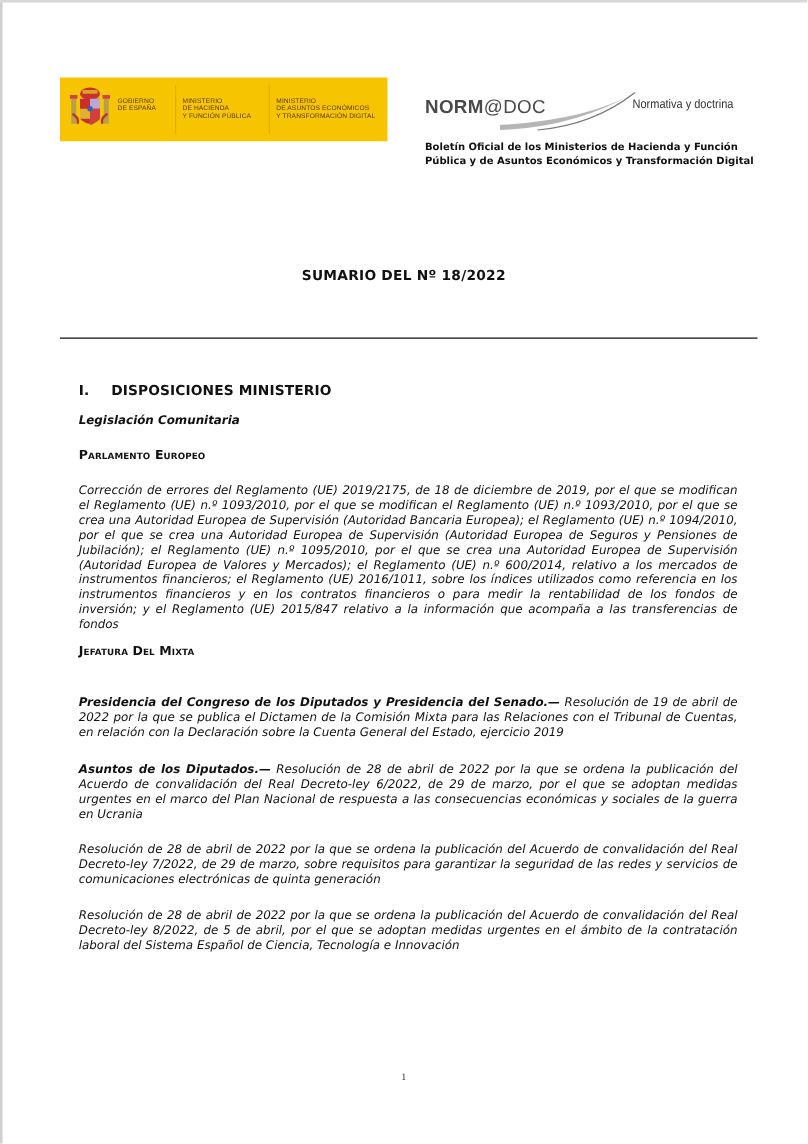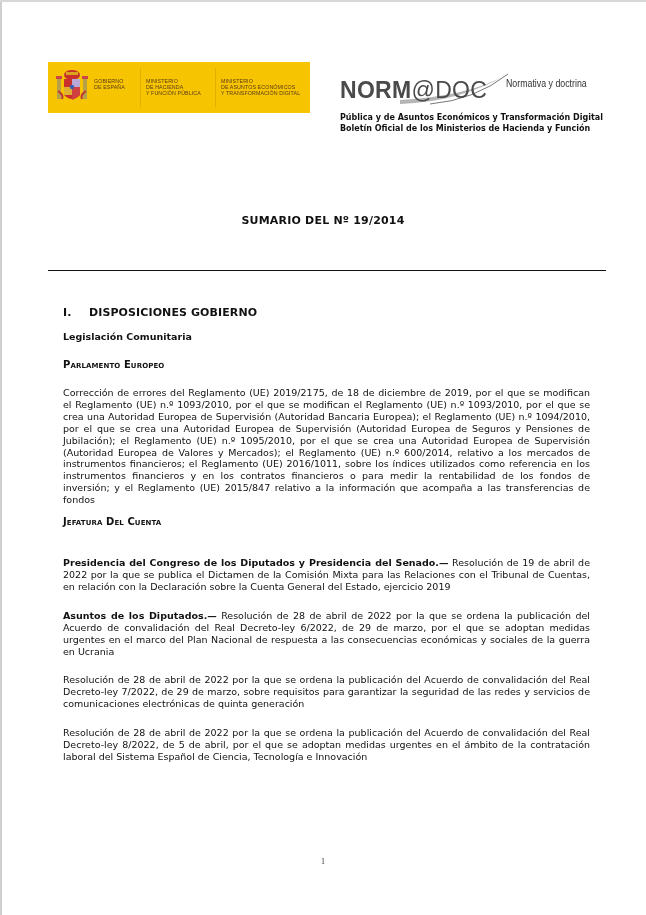--- a/index.html
+++ b/index.html
@@ -19,21 +19,21 @@
     color: #5a3a1a; text-transform: uppercase; letter-spacing: 0.1px; white-space: pre-line;
   }
   .gov-logo .t1 { left: 46px; top: 16px; }
   .gov-logo .t2 { left: 98px; top: 16px; }
   .gov-logo .t3 { left: 173px; top: 16px; }
 
   
   .normadoc { position: absolute; left: 338px; top: 72px; width: 270px; height: 66px; }
   .normadoc .brand {
     position: absolute; left: 2px; top: 5px; font-family: "Liberation Sans", sans-serif;
-    font-size: 23px; font-weight: bold; color: #4a4a4a; letter-spacing: 0.3px;
+    font-size: 15px; font-weight: bold; color: #4a4a4a; letter-spacing: 0.3px;
   }
   .normadoc .brand .at { font-weight: normal; }
   .normadoc .brand .doc { font-weight: normal; }
   .normadoc .swoosh { position: absolute; left: 62px; top: 0px; width: 110px; height: 34px; }
   .normadoc .tagline {
     position: absolute; left: 168px; top: 6px; font-family: "Liberation Sans", sans-serif;
     font-size: 10px; color: #333; transform: scaleX(0.88); transform-origin: left;
   }
   .normadoc .subtitle {
     position: absolute; left: 2px; top: 40px; font-family: "DejaVu Sans", sans-serif;
@@ -44,27 +44,28 @@
   .sumario-title {
     position: absolute; left: 0; width: 646px; top: 214px; text-align: center;
     font-family: "DejaVu Sans", sans-serif; font-size: 11px; font-weight: bold; letter-spacing: 0.2px;
   }
   .rule { position: absolute; left: 48px; top: 270px; width: 558px; height: 1px; background: #111; }
 
   
   .body-col { position: absolute; left: 63px; top: 306px; width: 527px; font-family: "DejaVu Sans", sans-serif; }
   .sec-heading { font-size: 11px; font-weight: bold; margin: 0 0 12px 0; letter-spacing: 0.1px; }
   .sec-heading .num { display: inline-block; width: 26px; }
-  .subsec { font-size: 9.5px; font-weight: bold; margin: 0 0 17px 0; }
+  .subsec { font-size: 9.5px; font-weight: bold; font-style: italic; margin: 0 0 17px 0; }
   .org {
     font-size: 10px; font-weight: bold; font-variant: small-caps; margin: 0 0 3px 0; letter-spacing: 0.1px;
   }
   .entry {
     font-size: 9.5px; line-height: 11.9px; text-align: justify; margin: 17px 0 7px 0; color: #111;
     hyphens: manual;
+    font-style: italic;
   }
   .entry .lead { font-weight: bold; }
   .gap-s { height: 3px; }
   .gap-m { height: 10px; }
 
   .page-number {
     position: absolute; left: 0; width: 646px; top: 857px; text-align: center;
     font-family: "Liberation Serif", serif; font-size: 8px; color: #333;
   }
 </style>
@@ -104,43 +105,43 @@
 <div class="normadoc">
   <svg class="swoosh" viewBox="0 0 110 34">
     <path d="M0 32 Q60 30 108 2 Q70 24 0 28 Z" fill="#b5b5b5"></path>
     <path d="M30 32 Q75 28 108 2" stroke="#777" stroke-width="1" fill="none"></path>
   </svg>
   <div class="brand">
     <span>NORM</span><span class="at">@</span><span class="doc">DOC</span>
   </div>
   <div class="tagline">Normativa y doctrina</div>
   <div class="subtitle">
+    <div>Boletín Oficial de los Ministerios de Hacienda y Función</div>
     <div>Pública y de Asuntos Económicos y Transformación Digital</div>
-    <div>Boletín Oficial de los Ministerios de Hacienda y Función</div>
   </div>
 </div>
 
-<div class="sumario-title">SUMARIO DEL Nº 19/2014</div>
+<div class="sumario-title">SUMARIO DEL Nº 18/2022</div>
 <div class="rule"></div>
 
 <div class="body-col">
   <div class="sec-heading">
-    <span class="num">I.</span><span>DISPOSICIONES GOBIERNO</span>
+    <span class="num">I.</span><span>DISPOSICIONES MINISTERIO</span>
   </div>
 
   <div class="subsec">Legislación Comunitaria</div>
 
   <div class="org">Parlamento Europeo</div>
   <p class="entry">
     <span class="lead"></span><span>Corrección de errores del Reglamento (UE) 2019/2175, de 18 de diciembre de 2019, por el que se modifican el Reglamento (UE) n.º 1093/2010, por el que se modifican el Reglamento (UE) n.º 1093/2010, por el que se crea una Autoridad Europea de Supervisión (Autoridad Bancaria Europea); el Reglamento (UE) n.º 1094/2010, por el que se crea una Autoridad Europea de Supervisión (Auto­ridad Europea de Seguros y Pensiones de Jubilación); el Reglamento (UE) n.º 1095/2010, por el que se crea una Autoridad Europea de Supervisión (Autoridad Europea de Valores y Mercados); el Re­glamento (UE) n.º 600/2014, relativo a los mercados de instrumentos financieros; el Reglamento (UE) 2016/1011, sobre los índices utilizados como referencia en los instrumentos financieros y en los contratos financieros o para medir la rentabilidad de los fondos de inversión; y el Reglamento (UE) 2015/847 relativo a la información que acompaña a las transferencias de fondos</span>
   </p>
 
   <div class="gap-s"></div>
 
-  <div class="org">Jefatura Del Cuenta</div>
+  <div class="org">Jefatura Del Mixta</div>
 
   <div class="gap-m"></div>
   <p class="entry">
     <span class="lead">Presidencia del Congreso de los Diputados y Presidencia del Senado.—</span><span> Resolución de 19 de abril de 2022 por la que se publica el Dictamen de la Comisión Mixta para las Relaciones con el Tri­bunal de Cuentas, en relación con la Declaración sobre la Cuenta General del Estado, ejercicio 2019</span>
   </p>
   <p class="entry">
     <span class="lead">Asuntos de los Diputados.—</span><span> Resolución de 28 de abril de 2022 por la que se ordena la publica­ción del Acuerdo de convalidación del Real Decreto-ley 6/2022, de 29 de marzo, por el que se adop­tan medidas urgentes en el marco del Plan Nacional de respuesta a las consecuencias económicas y sociales de la guerra en Ucrania</span>
   </p>
   <p class="entry">
     <span class="lead"></span><span>Resolución de 28 de abril de 2022 por la que se ordena la publicación del Acuerdo de convalidación del Real Decreto-ley 7/2022, de 29 de marzo, sobre requisitos para garantizar la seguridad de las redes y servicios de comunicaciones electrónicas de quinta generación</span>

